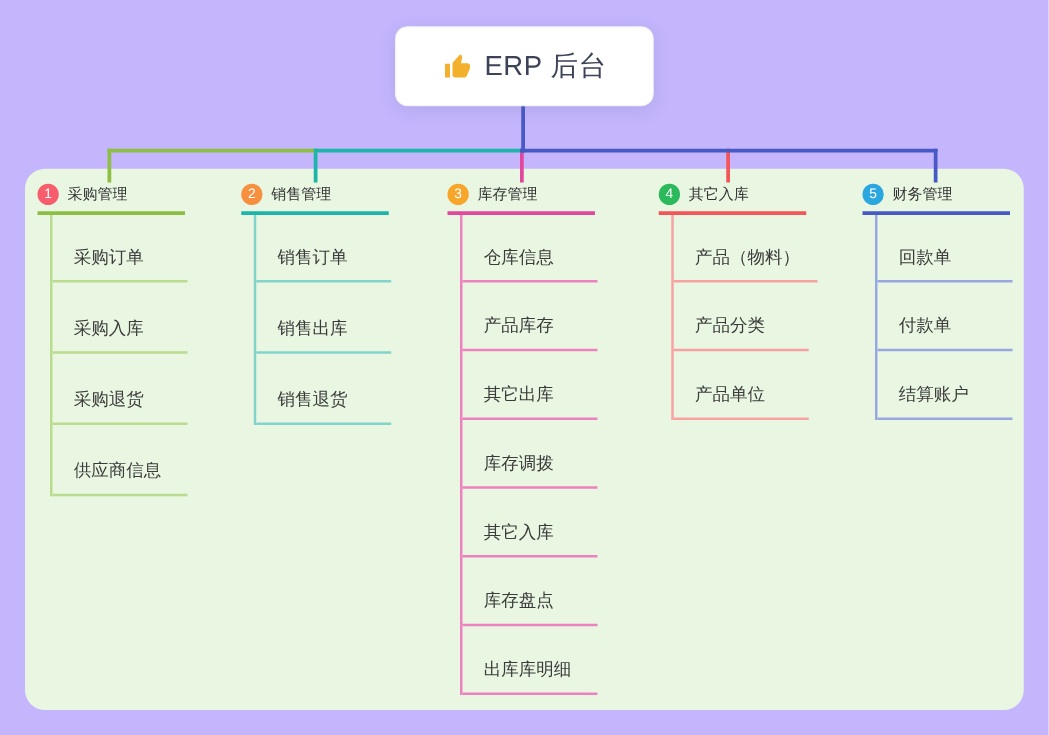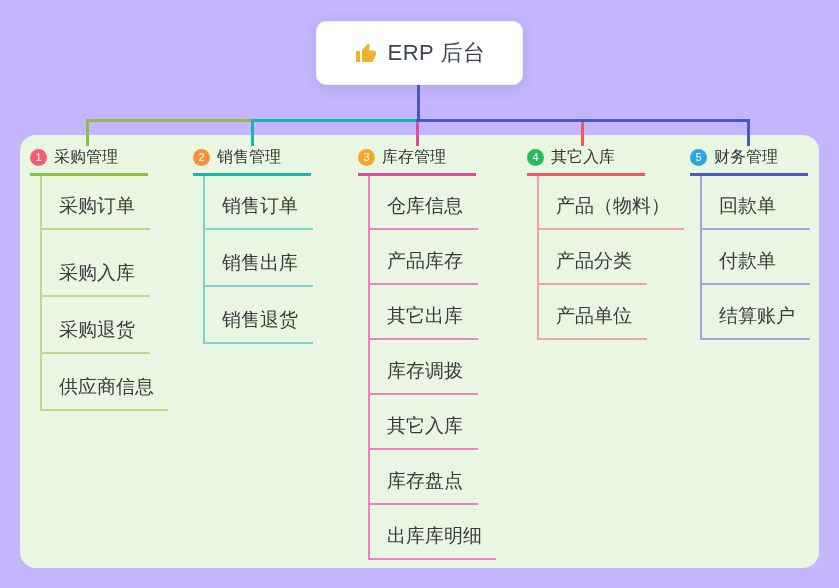--- a/index.html
+++ b/index.html
@@ -21,29 +21,29 @@
   
   .lines{position:absolute;left:0;top:0;width:100%;height:100%;z-index:1;}
   .seg{position:absolute;}
 
   
   .branch{position:absolute;top:147px;z-index:2;}
   .b-head{display:flex;align-items:center;gap:7px;width:118px;
     padding-bottom:5px;border-bottom:3px solid #000;}
   .badge{width:17px;height:17px;border-radius:50%;color:#fff;font-size:11px;
     line-height:17px;text-align:center;flex:0 0 auto;}
-  .b-label{font-size:16px;color:#333;white-space:nowrap;}
+  .b-label{font-size:12px;color:#333;white-space:nowrap;}
   .kids{margin-left:10px;border-left:2px solid #ccc;
     display:flex;flex-direction:column;align-items:flex-start;}
   .kid{box-sizing:border-box;height:55px;display:flex;align-items:flex-end;
     padding:0 14px 9px 17px;border-bottom:2px solid #ccc;
     width:max-content;min-width:108px;}
   .kid:first-child{height:54px;}
   .c1 .kid:not(:first-child),.c2 .kid:not(:first-child){height:57px;}
-  .kid span{font-size:19px;color:#3b3b3b;white-space:nowrap;}
+  .kid span{font-size:14px;color:#3b3b3b;white-space:nowrap;}
 </style>
 </head>
 <body>
 
 <div class="stage">
 
   <div class="panel" style="background: rgb(232, 246, 226);"></div>
 
   <div class="lines" id="lines">
       <div class="seg" style="left: 86px; top: 119px; width: 3px; height: 27px; background: rgb(141, 191, 69);"></div>
@@ -69,21 +69,21 @@
   <div id="branches">
       <div class="branch c1" style="left: 30px;">
         <div class="b-head" style="border-bottom-color: rgb(141, 191, 69);">
           <span class="badge" style="background: rgb(247, 93, 109);">1</span>
           <span class="b-label">采购管理</span>
         </div>
         <div class="kids" style="border-left-color: rgb(185, 220, 142);">
           <div class="kid" style="border-bottom-color: rgb(185, 220, 142);">
             <span>采购订单</span>
           </div>
-          <div class="kid" style="border-bottom-color: rgb(185, 220, 142); margin-top: 10px;">
+          <div class="kid" style="border-bottom-color: rgb(185, 220, 142);">
             <span>采购入库</span>
           </div>
           <div class="kid" style="border-bottom-color: rgb(185, 220, 142);">
             <span>采购退货</span>
           </div>
           <div class="kid" style="border-bottom-color: rgb(185, 220, 142);">
             <span>供应商信息</span>
           </div>
         </div>
       </div>

